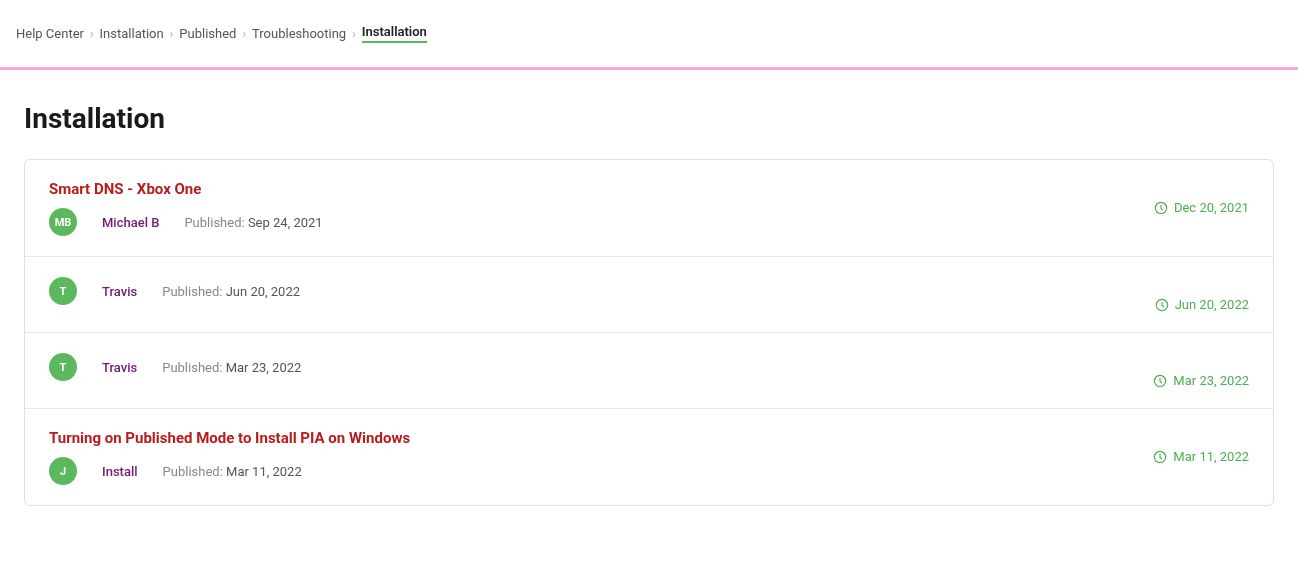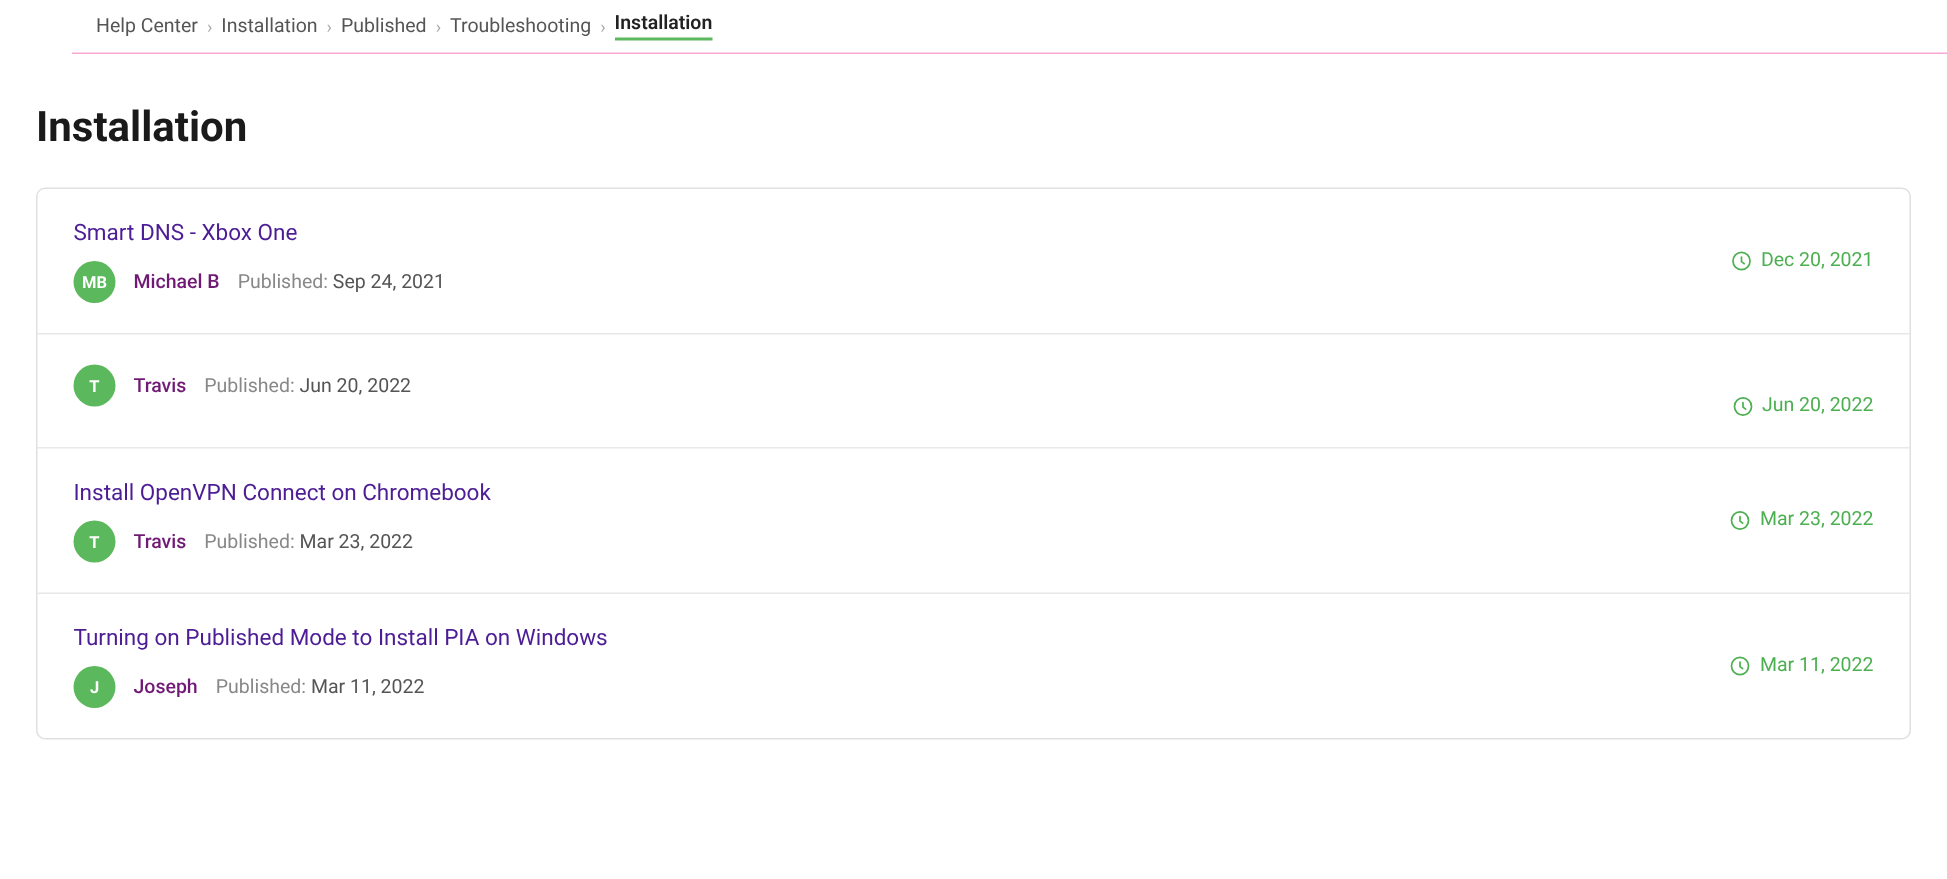--- a/index.html
+++ b/index.html
@@ -13,26 +13,25 @@
       background: #ffffff;
       color: #333;
       width: 1298px;
       min-height: 586px;
     }
 
     
     .breadcrumb {
       display: flex;
       align-items: center;
-      padding: 8px 16px;
+      padding: 24px 16px;
       font-size: 13px;
       color: #555;
-      border-bottom: 1px solid #f9a8d4;
+      border-bottom: 3px solid #f9a8d4;
       gap: 6px;
-      margin-left: 48px;
     }
 
     .breadcrumb-item {
       color: #555;
       text-decoration: none;
       cursor: pointer;
     }
 
     .breadcrumb-separator {
       color: #aaa;
@@ -78,29 +77,29 @@
     }
 
     .article-left {
       display: flex;
       flex-direction: column;
       gap: 10px;
     }
 
     .article-title {
       font-size: 15px;
-      font-weight: 400;
-      color: #4c1d95;
+      font-weight: 700;
+      color: #b91c1c;
       cursor: pointer;
     }
 
     .article-meta {
       display: flex;
       align-items: center;
-      gap: 12px;
+      gap: 25px;
     }
 
     .author-avatar {
       width: 28px;
       height: 28px;
       border-radius: 50%;
       background: #5cb85c;
       color: #fff;
       font-size: 11px;
       font-weight: 700;
@@ -191,41 +190,40 @@
       <div class="article-date">
         <svg class="clock-icon" viewBox="0 0 16 16" fill="none" xmlns="http://www.w3.org/2000/svg">
           <circle cx="8" cy="8" r="6.5" stroke="#4caf50" stroke-width="1.3"></circle>
           <path d="M8 5v3.5l2 1.5" stroke="#4caf50" stroke-width="1.3" stroke-linecap="round"></path>
         </svg>
         <span>Jun 20, 2022</span>
       </div>
     </div>
       <div class="article-item">
       <div class="article-left">
-        <div class="article-title">Install OpenVPN Connect on Chromebook</div>
         <div class="article-meta">
           <div class="author-avatar">T</div>
           <span class="author-name">Travis</span>
           <span class="published-text">Published: <span>Mar 23, 2022</span></span>
         </div>
       </div>
       <div class="article-date">
         <svg class="clock-icon" viewBox="0 0 16 16" fill="none" xmlns="http://www.w3.org/2000/svg">
           <circle cx="8" cy="8" r="6.5" stroke="#4caf50" stroke-width="1.3"></circle>
           <path d="M8 5v3.5l2 1.5" stroke="#4caf50" stroke-width="1.3" stroke-linecap="round"></path>
         </svg>
         <span>Mar 23, 2022</span>
       </div>
     </div>
       <div class="article-item">
       <div class="article-left">
         <div class="article-title">Turning on Published Mode to Install PIA on Windows</div>
         <div class="article-meta">
           <div class="author-avatar">J</div>
-          <span class="author-name">Joseph</span>
+          <span class="author-name">Install</span>
           <span class="published-text">Published: <span>Mar 11, 2022</span></span>
         </div>
       </div>
       <div class="article-date">
         <svg class="clock-icon" viewBox="0 0 16 16" fill="none" xmlns="http://www.w3.org/2000/svg">
           <circle cx="8" cy="8" r="6.5" stroke="#4caf50" stroke-width="1.3"></circle>
           <path d="M8 5v3.5l2 1.5" stroke="#4caf50" stroke-width="1.3" stroke-linecap="round"></path>
         </svg>
         <span>Mar 11, 2022</span>
       </div>

